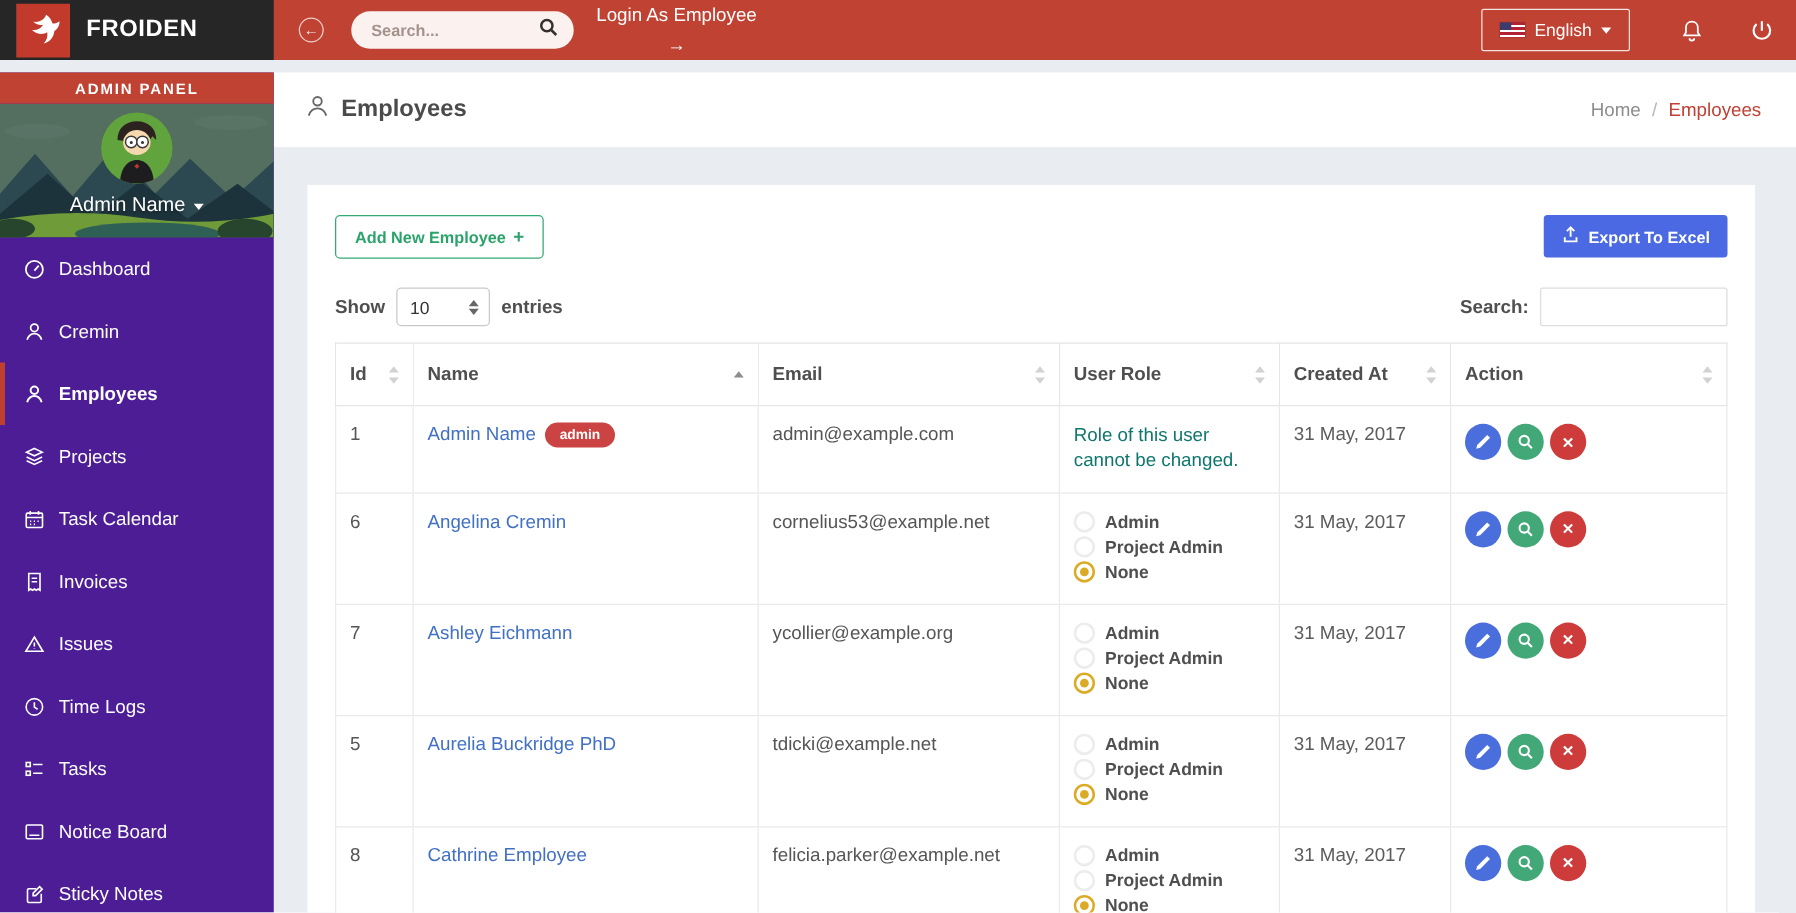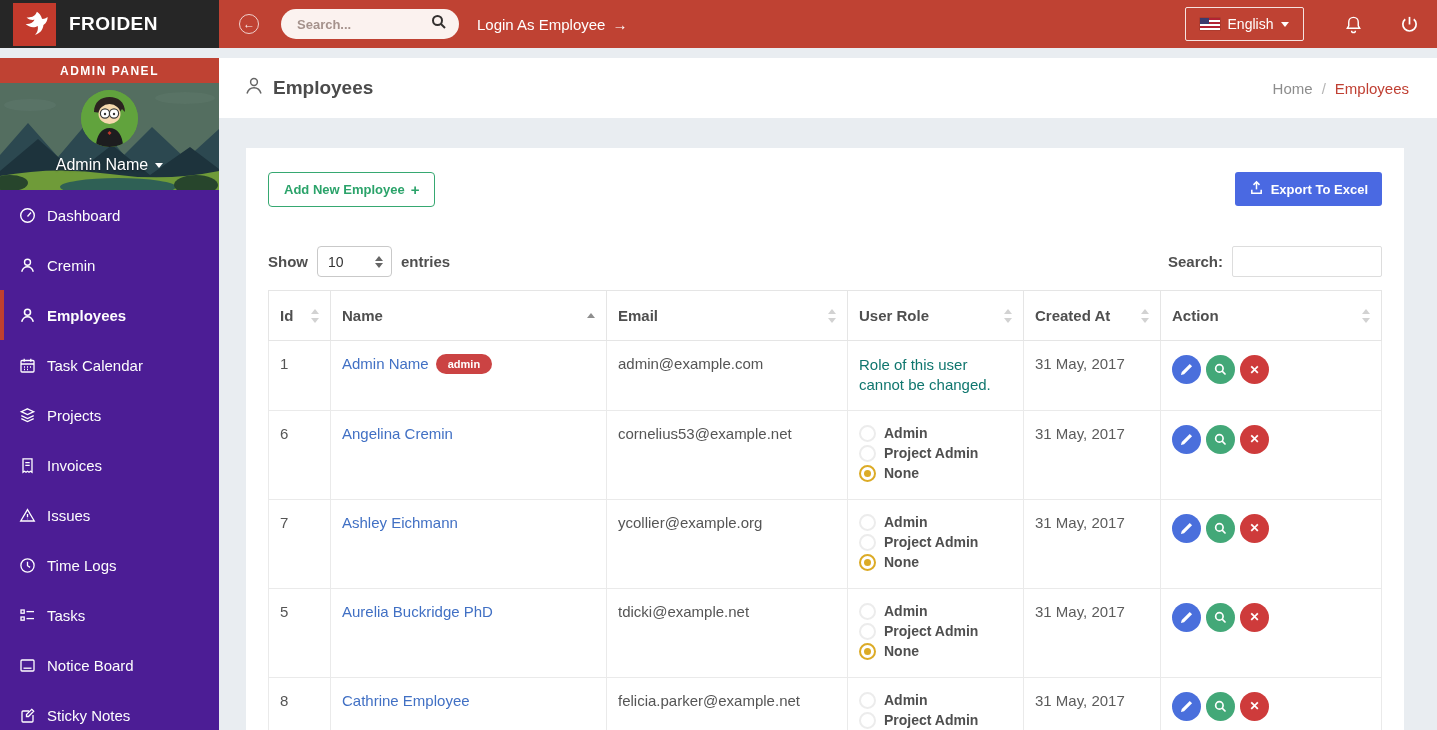--- a/index.html
+++ b/index.html
@@ -9,21 +9,21 @@
   
   .topbar { position:absolute; top:0; left:0; width:1437px; height:48px; background:#bf4233; display:flex; align-items:stretch; z-index:30; }
   .brand { width:219px; background:#262626; display:flex; align-items:center; gap:13px; padding-left:13px; flex-shrink:0; }
   .brand-logo { width:43px; height:43px; background:#c23a2c; display:flex; align-items:center; justify-content:center; }
   .brand-name { color:#fff; font-size:19px; font-weight:700; letter-spacing:.5px; }
   .topbar-main { flex:1; display:flex; align-items:center; }
   .collapse-btn { margin-left:20px; width:20px; height:20px; border:1px solid rgba(255,255,255,.75); border-radius:50%; color:rgba(255,255,255,.9); font-size:12px; line-height:18px; text-align:center; cursor:pointer; }
   .search-pill { margin-left:22px; width:178px; height:30px; background:#fbf2ef; border-radius:15px; display:flex; align-items:center; padding:0 12px 0 16px; }
   .search-pill input { flex:1; border:none; outline:none; background:transparent; font-family:inherit; font-size:13px; font-weight:700; color:#6d5c57; width:100px; }
   .search-pill input::placeholder { color:#a5928c; }
-  .login-as { margin-left:18px; color:#fff; font-size:15px; cursor:pointer; display:flex; align-items:center; gap:7px; }
+  .login-as { margin-left:18px; color:#fff; font-size:15px; cursor:pointer; display:flex; align-items:center; gap:7px;flex-direction:column; }
   .topbar-right { margin-left:auto; display:flex; align-items:center;gap:13px; }
   .lang-box { width:119px; height:34px; border:1px solid rgba(255,255,255,.85); border-radius:2px; display:flex; align-items:center; justify-content:center; gap:8px; color:#fff; cursor:pointer; }
   .flag { width:20px; height:12px; position:relative; background:repeating-linear-gradient(#b22234 0 2px,#fff 2px 4px); box-shadow:0 0 0 .5px rgba(0,0,0,.2); }
   .flag::after { content:""; position:absolute; left:0; top:0; width:9px; height:6px; background:#3c3b6e; }
   .lang-label { font-size:14px; }
   .caret-down { width:0; height:0; border-left:4px solid transparent; border-right:4px solid transparent; border-top:5px solid #fff; }
   .icon-btn { color:#fff; margin-left:27px; cursor:pointer; display:flex; align-items:center; }
   .icon-btn:last-child { margin-right:18px; margin-left:24px; }
 
   
@@ -49,21 +49,21 @@
   .bc-current { color:#c04033; }
 
   .content { position:absolute; top:60px; left:0; width:1218px; height:612px; background:#e9edf1; padding:30px 33px 0 27px; }
   .card { background:#fff; width:1158px; height:900px; padding:24px 22px; }
 
   .toolbar-row1 { display:flex; align-items:flex-start; }
   .btn-add { border:1px solid #36a871; background:#fff; color:#2ba36a; font-family:inherit; font-size:13px; font-weight:700; padding:8px 15px; border-radius:4px; cursor:pointer; display:flex; align-items:center; gap:6px; }
   .btn-add .plus { font-size:15px; font-weight:700; }
   .btn-export { margin-left:auto; border:none; background:#4a69e2; color:#fff; font-family:inherit; font-size:13px; font-weight:700; padding:8px 14px; border-radius:3px; cursor:pointer; display:flex; align-items:center; gap:7px; }
 
-  .toolbar-row2 { margin-top:39px; display:flex; align-items:center; font-size:15px; font-weight:700; color:#4f4f4f; }
+  .toolbar-row2 { margin-top:23px; display:flex; align-items:center; font-size:15px; font-weight:700; color:#4f4f4f; }
   .entries-select { margin:0 9px; width:75px; height:31px; border:1px solid #c9c9c9; border-radius:4px; display:flex; align-items:center; padding:0 8px 0 10px; font-size:14px; font-weight:400; color:#333; cursor:pointer; position:relative; }
   .stepper { margin-left:auto; display:flex; flex-direction:column; gap:2px; align-items:center; }
   .stepper i { display:block; width:0; height:0; border-left:4px solid transparent; border-right:4px solid transparent; }
   .stepper .up { border-bottom:5px solid #666; }
   .stepper .down { border-top:5px solid #666; }
   .tbl-search { margin-left:auto; display:flex; align-items:center; gap:9px; }
   .tbl-search input { width:150px; height:31px; border:1px solid #ddd; border-radius:2px; outline:none; font-family:inherit; font-size:14px; padding:0 8px; color:#444; }
 
   
   table.data { margin-top:13px; width:1114px; border-collapse:collapse; border:1px solid #e5e5e5; table-layout:fixed; }
@@ -198,36 +198,36 @@
           <svg width="17" height="17" viewBox="0 0 17 17" fill="none" stroke="#fff" stroke-width="1.6">
             <circle cx="8.5" cy="5.2" r="3"></circle>
             <path d="M2.7 14.8c1-3.4 3-5 5.8-5s4.8 1.6 5.8 5"></path>
           </svg>
         </span>
       <span class="mi-label">Employees</span>
     </div>
     <div class="menu-item">
       <span class="mi-icon">
           <svg width="17" height="17" viewBox="0 0 17 17" fill="none" stroke="#fff" stroke-width="1.3">
+            <path d="M8.5 1.8l6.2 2.9-6.2 2.9-6.2-2.9z"></path>
+            <path d="M2.3 8.6l6.2 2.9 6.2-2.9"></path>
+            <path d="M2.3 11.6l6.2 2.9 6.2-2.9"></path>
+          </svg>
+        </span>
+      <span class="mi-label">Projects</span>
+    </div>
+    <div class="menu-item">
+      <span class="mi-icon">
+          <svg width="17" height="17" viewBox="0 0 17 17" fill="none" stroke="#fff" stroke-width="1.3">
             <rect x="2" y="3.5" width="13" height="11.5" rx="1"></rect>
             <path d="M5.2 1.8v3M11.8 1.8v3M2 7h13"></path>
             <path d="M5 10h1M8 10h1M11 10h1M5 12.5h1M8 12.5h1"></path>
           </svg>
         </span>
       <span class="mi-label">Task Calendar</span>
-    </div>
-    <div class="menu-item">
-      <span class="mi-icon">
-          <svg width="17" height="17" viewBox="0 0 17 17" fill="none" stroke="#fff" stroke-width="1.3">
-            <path d="M8.5 1.8l6.2 2.9-6.2 2.9-6.2-2.9z"></path>
-            <path d="M2.3 8.6l6.2 2.9 6.2-2.9"></path>
-            <path d="M2.3 11.6l6.2 2.9 6.2-2.9"></path>
-          </svg>
-        </span>
-      <span class="mi-label">Projects</span>
     </div>
     <div class="menu-item">
       <span class="mi-icon">
           <svg width="17" height="17" viewBox="0 0 17 17" fill="none" stroke="#fff" stroke-width="1.3">
             <path d="M4 1.8h9v13.4l-1.5-1-1.5 1-1.5-1-1.5 1-1.5-1-1.5 1z"></path>
             <path d="M6.3 5.6h4.4M6.3 8.4h4.4"></path>
           </svg>
         </span>
       <span class="mi-label">Invoices</span>
     </div>

